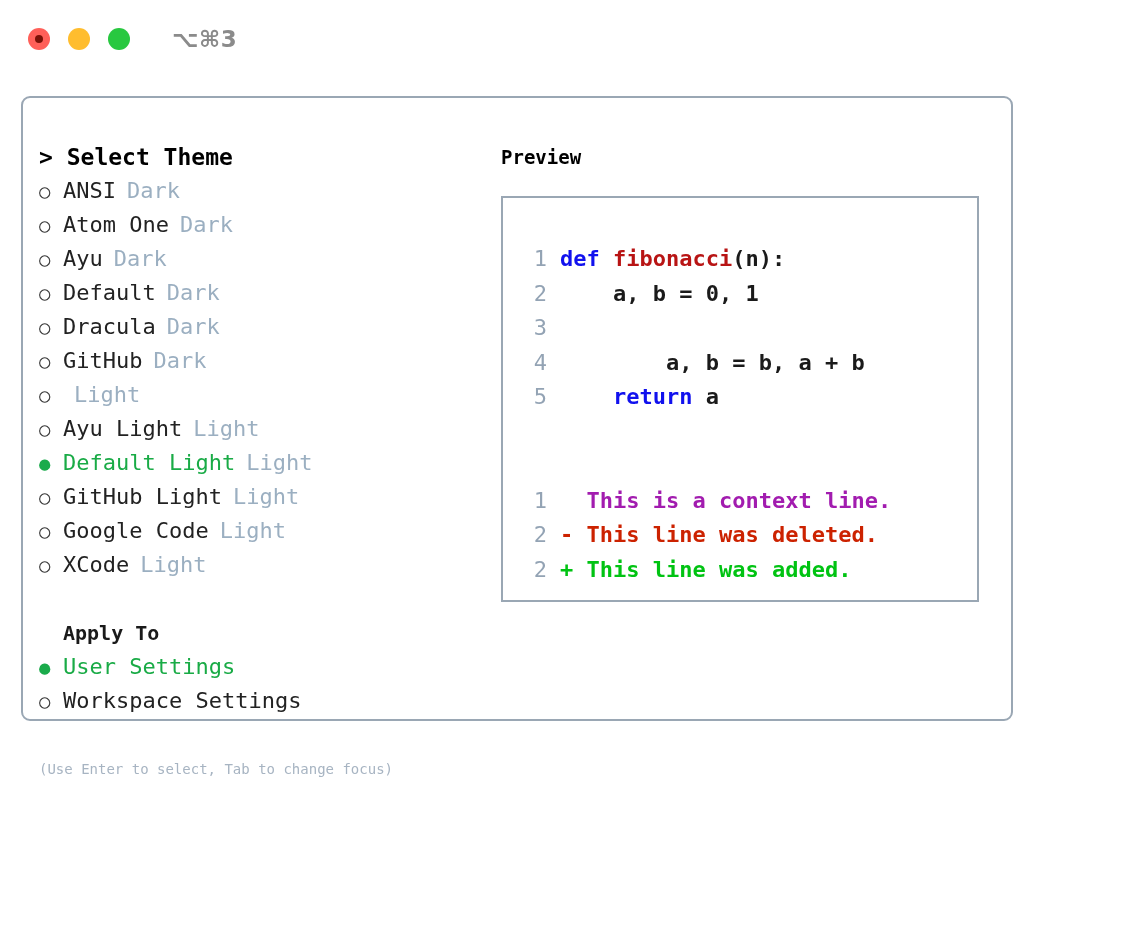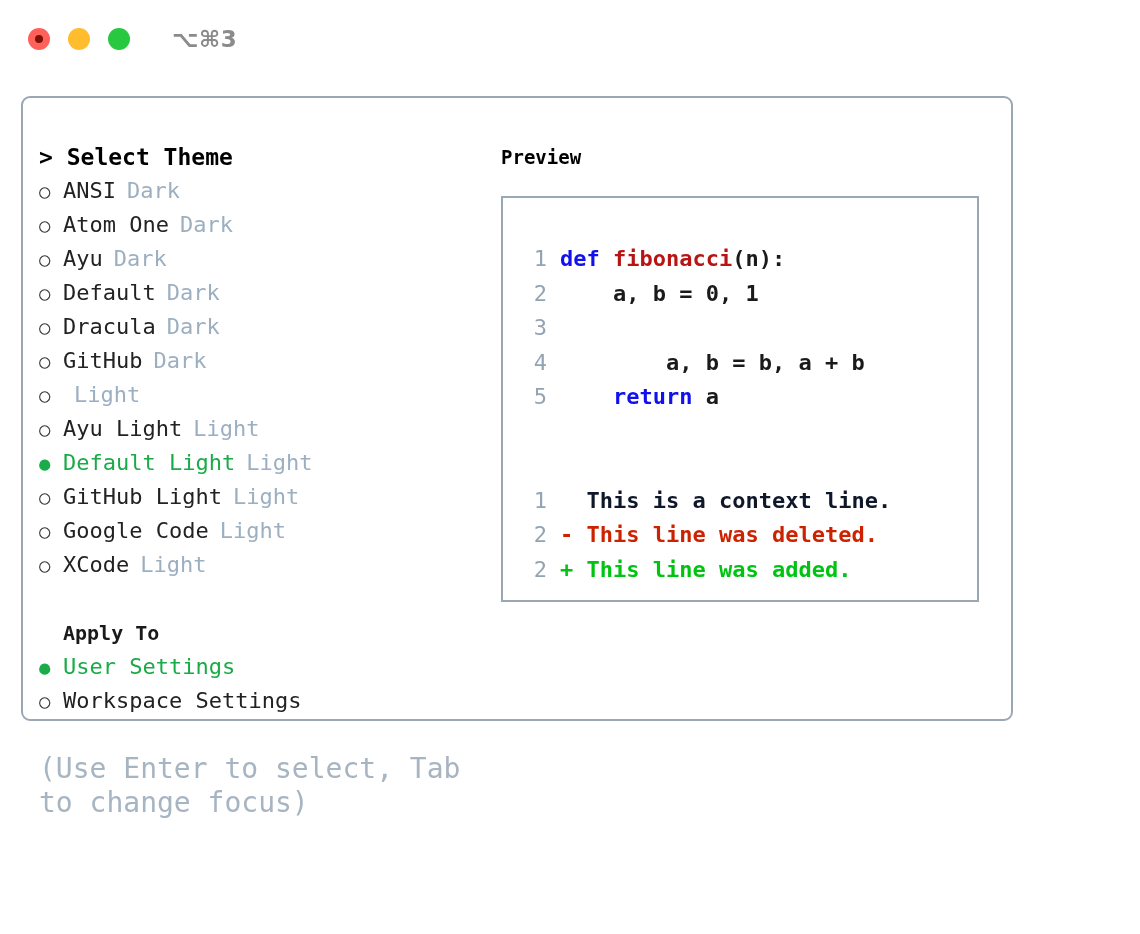--- a/index.html
+++ b/index.html
@@ -141,21 +141,21 @@
     padding-left: 24px;
     font-size: 20px;
     font-weight: bold;
     color: #1a1a1a;
     line-height: 34px;
     white-space: pre;
   }
 
   #hint-block {
     margin-top: 34px;
-    font-size: 28px;
+    font-size: 14px;
     line-height: 34px;
     color: #a7b4c2;
     width: 430px;
     white-space: pre-wrap;
   }
 
   
   #preview-heading {
     font-size: 19px;
     font-weight: bold;
@@ -190,21 +190,21 @@
     margin-right: 13px;
   }
   .code-text { white-space: pre; font-weight: bold; }
 
   .tok-kw  { color: #1111ee; }
   .tok-fn  { color: #b81414; }
   .tok-pl  { color: #1a1a1a; }
 
   .blank-line { height: 34.5px; }
 
-  .diff-ctx { color: #0f172a; }
+  .diff-ctx { color: #a21caf; }
   .diff-del { color: #cc2200; }
   .diff-add { color: #00c312; }
 </style>
 </head>
 <body>
 
 <div id="app-window">
 
   <div id="titlebar">
     <div class="traffic-lights">

